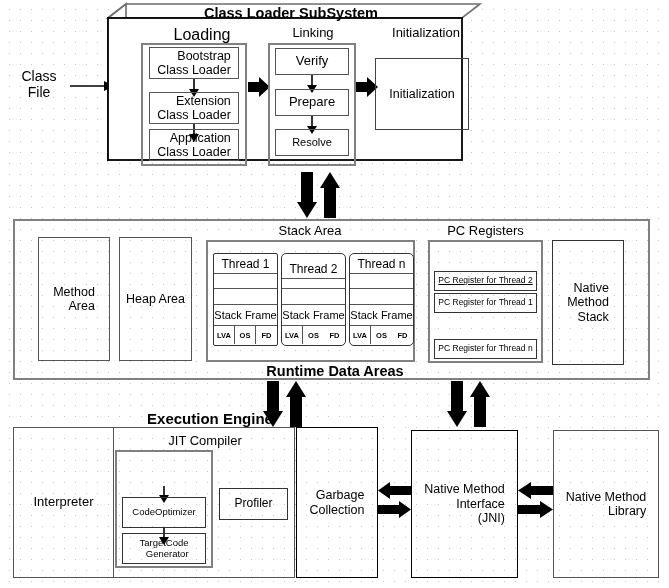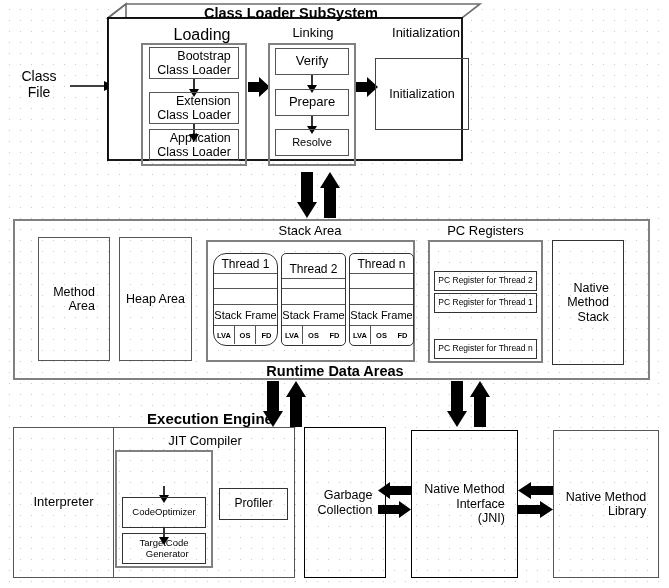--- a/index.html
+++ b/index.html
@@ -112,21 +112,21 @@
 
   <div class="lbl titlebold" style="left:190px;top:363px;width:290px;font-size:14.5px;">Runtime Data Areas</div>
 
   <div class="box" style="left:38px;top:237px;width:72px;height:124px;font-size:12.5px;white-space:pre-line;border:1.4px solid #555;">Method
 Area</div>
   <div class="box" style="left:119px;top:237px;width:73px;height:124px;font-size:12.5px;white-space:pre-line;border:1.4px solid #555;">Heap Area</div>
 
   <div class="lbl" style="left:206px;top:224px;width:208px;font-size:13px;">Stack Area</div>
   <div class="box grey" style="left:206px;top:240px;width:209px;height:122px;"></div>
 
-  <div class="abs" style="left:213px;top:253px;width:65px;height:93px;border:1.6px solid #333;border-radius:13px;overflow:hidden;background:#fff;">
+  <div class="abs" style="left:213px;top:253px;width:65px;height:93px;border:1.6px solid #333;border-radius:2px;overflow:hidden;background:#fff;">
     <div class="abs" style="left:0;top:0;width:63px;height:20px;display:flex;align-items:center;justify-content:center;font-size:12px;border-bottom:1.3px solid #555;">Thread 1</div>
     <div class="abs" style="left:0;top:20px;width:63px;height:15px;border-bottom:1.3px solid #555;"></div>
     <div class="abs" style="left:0;top:35px;width:63px;height:16px;border-bottom:1.3px solid #555;"></div>
     <div class="abs" style="left:0;top:51px;width:63px;height:21px;display:flex;align-items:center;justify-content:center;font-size:11px;border-bottom:1.3px solid #555;">Stack Frame</div>
     <div class="abs" style="left:0;top:72px;width:21px;height:18px;display:flex;align-items:center;justify-content:center;font-size:7.5px;font-weight:bold;border-right:1.1px solid #555;">LVA</div>
     <div class="abs" style="left:21px;top:72px;width:21px;height:18px;display:flex;align-items:center;justify-content:center;font-size:7.5px;font-weight:bold;border-right:1.1px solid #555;">OS</div>
     <div class="abs" style="left:42px;top:72px;width:21px;height:18px;display:flex;align-items:center;justify-content:center;font-size:7.5px;font-weight:bold;">FD</div>
   </div>
 
   <div class="abs" style="left:281px;top:253px;width:65px;height:93px;border:1.6px solid #333;border-radius:5px;overflow:hidden;background:#fff;">
@@ -145,21 +145,21 @@
     <div class="abs" style="left:0;top:35px;width:63px;height:16px;border-bottom:1.3px solid #555;"></div>
     <div class="abs" style="left:0;top:51px;width:63px;height:21px;display:flex;align-items:center;justify-content:center;font-size:11px;border-bottom:1.3px solid #555;">Stack Frame</div>
     <div class="abs" style="left:0;top:72px;width:21px;height:18px;display:flex;align-items:center;justify-content:center;font-size:7.5px;font-weight:bold;border-right:1.1px solid #555;">LVA</div>
     <div class="abs" style="left:21px;top:72px;width:21px;height:18px;display:flex;align-items:center;justify-content:center;font-size:7.5px;font-weight:bold;">OS</div>
     <div class="abs" style="left:42px;top:72px;width:21px;height:18px;display:flex;align-items:center;justify-content:center;font-size:7.5px;font-weight:bold;">FD</div>
   </div>
 
   <div class="lbl" style="left:428px;top:224px;width:115px;font-size:13px;">PC Registers</div>
   <div class="box grey" style="left:428px;top:240px;width:115px;height:123px;"></div>
   <div class="box" style="left:434px;top:246px;width:103px;height:20px;font-size:8.5px;border:1.5px solid #333;margin-top:47px;">PC Register for Thread 1</div>
-  <div class="box" style="left:434px;top:271px;width:103px;height:20px;font-size:8.5px;border:1.5px solid #333;">PC Register for Thread 2</div>
+  <div class="box" style="left:434px;top:271px;width:103px;height:20px;font-size:8.5px;border:1.5px solid #333;text-decoration:underline;">PC Register for Thread 2</div>
   <div class="box" style="left:434px;top:339px;width:103px;height:20px;font-size:8.5px;border:1.5px solid #333;">PC Register for Thread n</div>
 
   <div class="box" style="left:552px;top:240px;width:72px;height:125px;font-size:12.5px;white-space:pre-line;border:1.5px solid #333;">Native
 Method
 Stack</div>
 
   <svg class="abs" style="left:263px;top:381px;width:20px;height:46px;">
     <polygon points="4,0 16,0 16,30 20,30 10,46 0,30 4,30" fill="#000"></polygon>
   </svg>
   <svg class="abs" style="left:286px;top:381px;width:20px;height:46px;">
@@ -188,21 +188,21 @@
   <div class="box" style="left:122px;top:497px;width:84px;height:31px;font-size:9.5px;white-space:pre-line;border:1.5px solid #333;">CodeOptimizer</div>
   <svg class="abs" style="left:156px;top:528px;width:16px;height:17px;">
     <line x1="8" y1="0" x2="8" y2="10" stroke="#000" stroke-width="1.6"></line>
     <polygon points="3,9 13,9 8,17" fill="#000"></polygon>
   </svg>
   <div class="box" style="left:122px;top:533px;width:84px;height:31px;font-size:9.5px;white-space:pre-line;border:1.5px solid #333;">TargetCode
 Generator</div>
 
   <div class="box" style="left:219px;top:488px;width:69px;height:32px;font-size:12px;border:1.5px solid #333;">Profiler</div>
 
-  <div class="box" style="left:296px;top:427px;width:82px;height:151px;font-size:12.5px;white-space:pre-line;border:1.6px solid #000;margin-left:8px;">Garbage
+  <div class="box" style="left:296px;top:427px;width:82px;height:151px;font-size:12.5px;white-space:pre-line;border:1.6px solid #000;">Garbage
 Collection</div>
 
   <svg class="abs" style="left:378px;top:482px;width:33px;height:17px;">
     <polygon points="33,4 12,4 12,0 0,8.5 12,17 12,13 33,13" fill="#000"></polygon>
   </svg>
   <svg class="abs" style="left:378px;top:501px;width:33px;height:17px;">
     <polygon points="0,4 21,4 21,0 33,8.5 21,17 21,13 0,13" fill="#000"></polygon>
   </svg>
 
   <div class="box" style="left:411px;top:430px;width:107px;height:148px;font-size:12.5px;white-space:pre-line;border:1.6px solid #000;">Native Method

